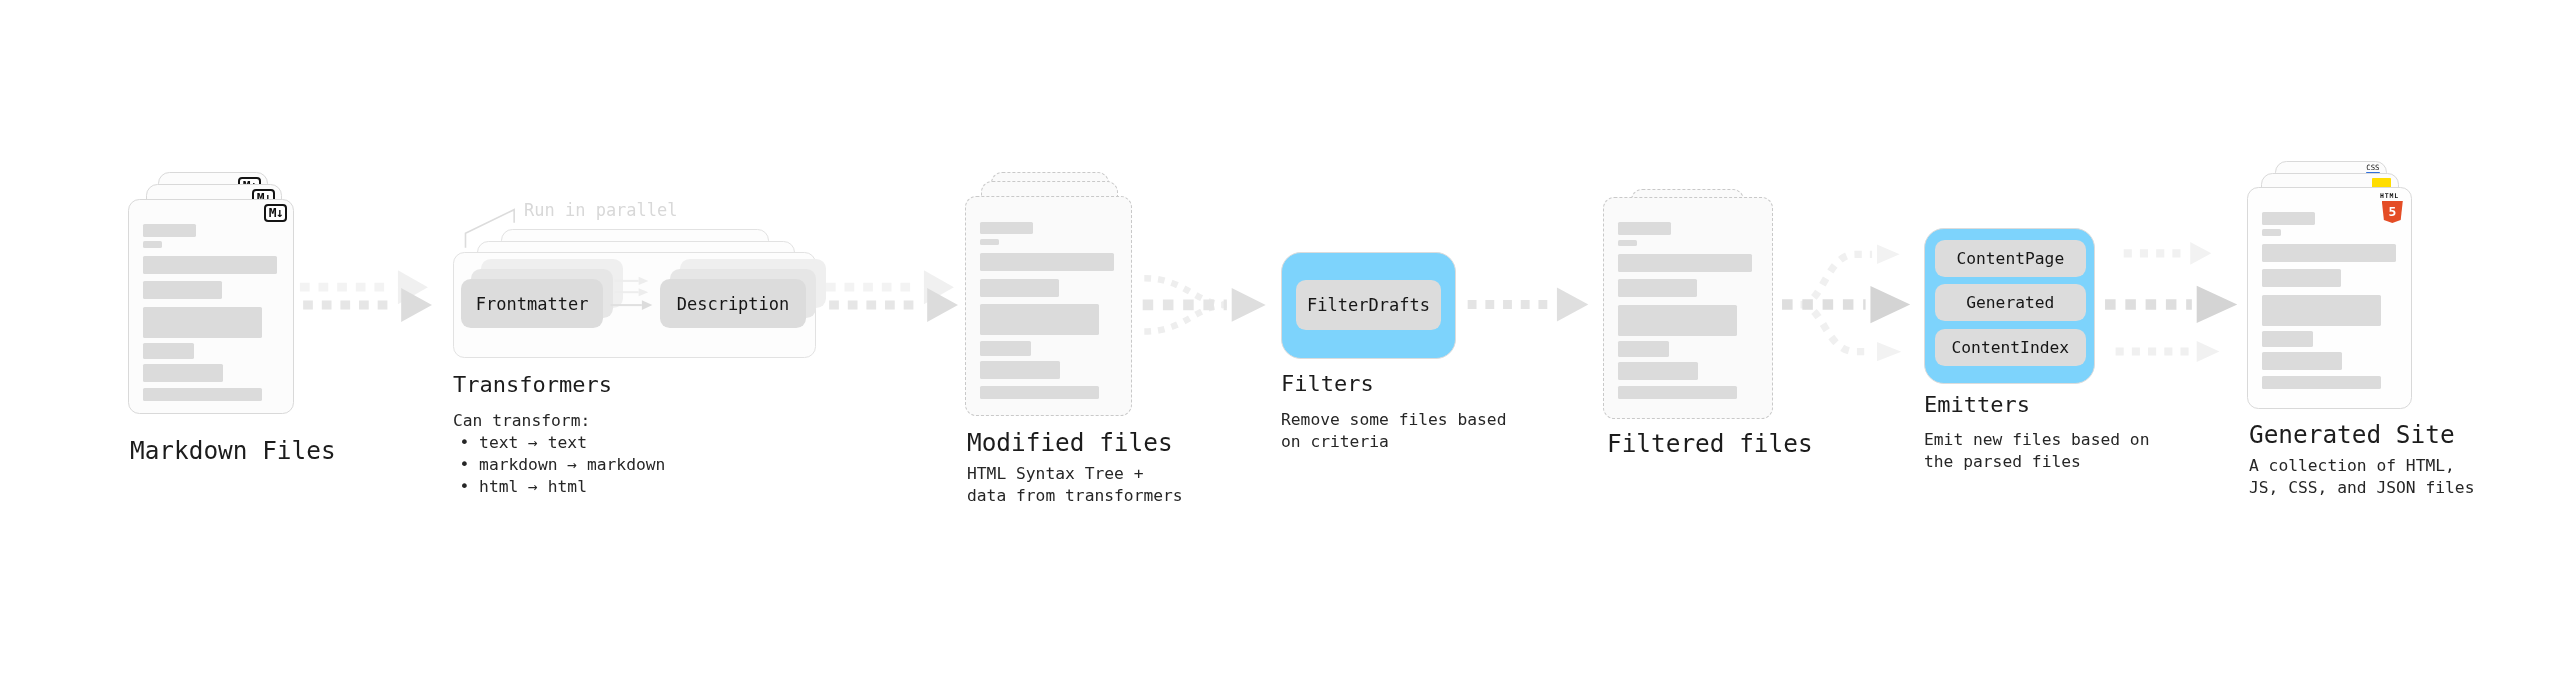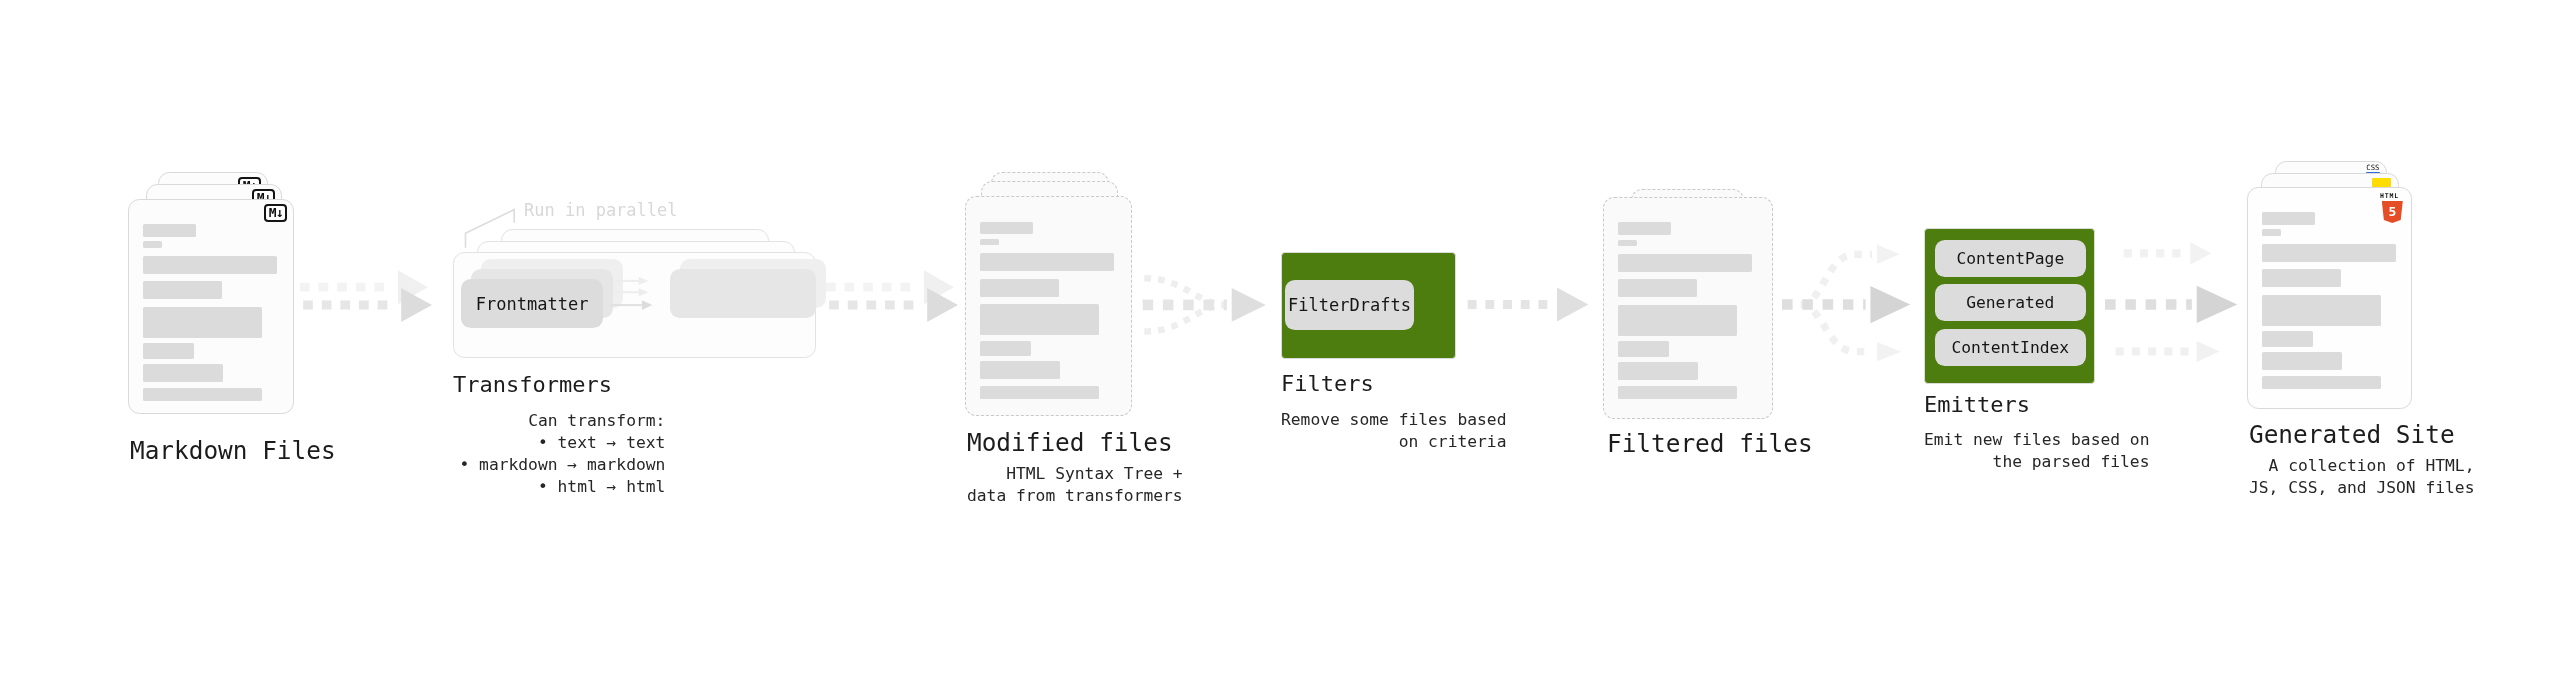--- a/index.html
+++ b/index.html
@@ -9,33 +9,33 @@
 
   
   .file-card{position:absolute;background:#fcfcfc;border:1.6px solid #d9d9d9;border-radius:11.4px;box-sizing:border-box;}
   .file-card.dashed{background:#fafafa;border:1.6px dashed #c9c9c9;}
   .bars{position:absolute;left:14px;top:24.4px;display:flex;flex-direction:column;align-items:flex-start;}
   .bars i{display:block;background:#dbdbdb;border-radius:1.6px;}
 
   
   .stage-label{position:absolute;font-size:24.4px;font-weight:400;color:#1c1c1c;white-space:nowrap;}
   .stage-heading{position:absolute;font-size:22px;font-weight:400;color:#1c1c1c;white-space:nowrap;}
-  .stage-desc{position:absolute;font-size:16.3px;line-height:22px;color:#262626;white-space:nowrap;text-align:right;}
+  .stage-desc{position:absolute;font-size:16.3px;line-height:22px;color:#262626;white-space:nowrap;}
   .note-text{position:absolute;font-size:17px;color:#d8d8d8;white-space:nowrap;}
 
   
   .pill{position:absolute;background:#dcdcdc;border-radius:9.8px;display:flex;align-items:center;justify-content:center;
         font-size:17px;color:#161616;box-sizing:border-box;white-space:nowrap;}
   .ghost{position:absolute;border-radius:9.8px;}
   .ghost.g1{background:#e6e6e6;}
   .ghost.g2{background:#efefef;}
 
   
   .outline-card{position:absolute;background:#fdfdfd;border:1.6px solid #e2e2e2;border-radius:11.4px;box-sizing:border-box;}
-  .proc-card{position:absolute;background:#4d7c0f;border:1.6px solid #dcdcdc;border-radius:4px;box-sizing:border-box;}
+  .proc-card{position:absolute;background:#7dd3fc;border:1.6px solid #dcdcdc;border-radius:20px;box-sizing:border-box;}
 
   
   .md-badge{position:absolute;top:4.1px;right:5.7px;background:#ffffff;border:2.4px solid #141414;border-radius:4.1px;
             font-size:13px;font-weight:bold;color:#111;padding:0 2.4px;line-height:14px;letter-spacing:-0.8px;}
 
   
   .css-badge{position:absolute;top:2.4px;right:6.5px;text-align:center;}
   .css-badge .t{font-size:7.3px;font-weight:normal;color:#111;line-height:7.3px;letter-spacing:0;}
   .css-badge .u{width:14px;height:3.3px;background:#2f6fdb;border-radius:0.8px;margin-top:0.8px;}
   .js-badge{position:absolute;top:4.1px;right:7.3px;width:18.7px;height:10.6px;background:#ffdd00;border-radius:0.8px;}
@@ -84,20 +84,21 @@
 
   <div class="abs" style="left:453px;top:229px;width:374px;height:134px;">
     <div class="outline-card" style="left:48px;top:0;width:268px;height:104px;z-index:1;"></div>
     <div class="outline-card" style="left:23.6px;top:12.2px;width:318px;height:106px;z-index:2;"></div>
     <div class="outline-card" style="left:0;top:23px;width:363px;height:106px;z-index:3;"></div>
     <div class="ghost g2" style="left:28px;top:30px;width:142px;height:49px;z-index:4;"></div>
     <div class="ghost g1" style="left:18px;top:40px;width:142px;height:49px;z-index:5;"></div>
     <div class="pill" style="left:8.1px;top:50px;width:142px;height:49px;z-index:6;">Frontmatter</div>
     <div class="ghost g2" style="left:227px;top:30px;width:146px;height:49px;z-index:4;"></div>
     <div class="ghost g1" style="left:217px;top:40px;width:146px;height:49px;z-index:5;"></div>
+    <div class="pill" style="left:207px;top:50px;width:146px;height:49px;z-index:6;">Description</div>
   </div>
 
   <svg class="abs" style="left:608px;top:270px;z-index:7;" width="50" height="46" viewBox="0 0 62 56">
     <line x1="8" y1="13" x2="38" y2="13" stroke="#ededed" stroke-width="2.5"></line>
     <polygon points="38,8 38,18 50,13" fill="#ededed"></polygon>
     <line x1="8" y1="27" x2="38" y2="27" stroke="#ededed" stroke-width="2.5"></line>
     <polygon points="38,22 38,32 50,27" fill="#ededed"></polygon>
     <line x1="3" y1="43" x2="42" y2="43" stroke="#e0e0e0" stroke-width="2.5"></line>
     <polygon points="42,37 42,49 55,43" fill="#dcdcdc"></polygon>
   </svg>
@@ -147,21 +148,21 @@
   </div>
 
   <svg class="abs" style="left:1136px;top:262px;" width="138" height="89" viewBox="0 0 170 110">
     <path d="M10,20 C60,20 75,53 112,53" stroke="#eeeeee" stroke-width="8" stroke-dasharray="8 9" fill="none"></path>
     <path d="M10,86 C60,86 75,53 112,53" stroke="#eeeeee" stroke-width="8" stroke-dasharray="8 9" fill="none"></path>
     <line x1="8" y1="53" x2="112" y2="53" stroke="#e5e5e5" stroke-width="13" stroke-dasharray="13 12"></line>
     <polygon points="118,32 118,74 160,53" fill="#dedede"></polygon>
   </svg>
 
   <div class="proc-card" style="left:1281px;top:252px;width:175px;height:107px;">
-    <div class="pill" style="left:3px;top:27px;width:129px;height:50px;">FilterDrafts</div>
+    <div class="pill" style="left:14px;top:27px;width:145px;height:50px;">FilterDrafts</div>
   </div>
   <div class="stage-heading" style="left:1281px;top:371px;">Filters</div>
   <div class="stage-desc" style="left:1281px;top:409px;">
     <div>Remove some files based</div>
     <div>on criteria</div>
   </div>
 
   <svg class="abs" style="left:1463px;top:286px;" width="130" height="37" viewBox="0 0 160 46">
     <line x1="5" y1="23" x2="110" y2="23" stroke="#e4e4e4" stroke-width="11" stroke-dasharray="11 11"></line>
     <polygon points="116,2 116,44 155,23" fill="#dfdfdf"></polygon>

